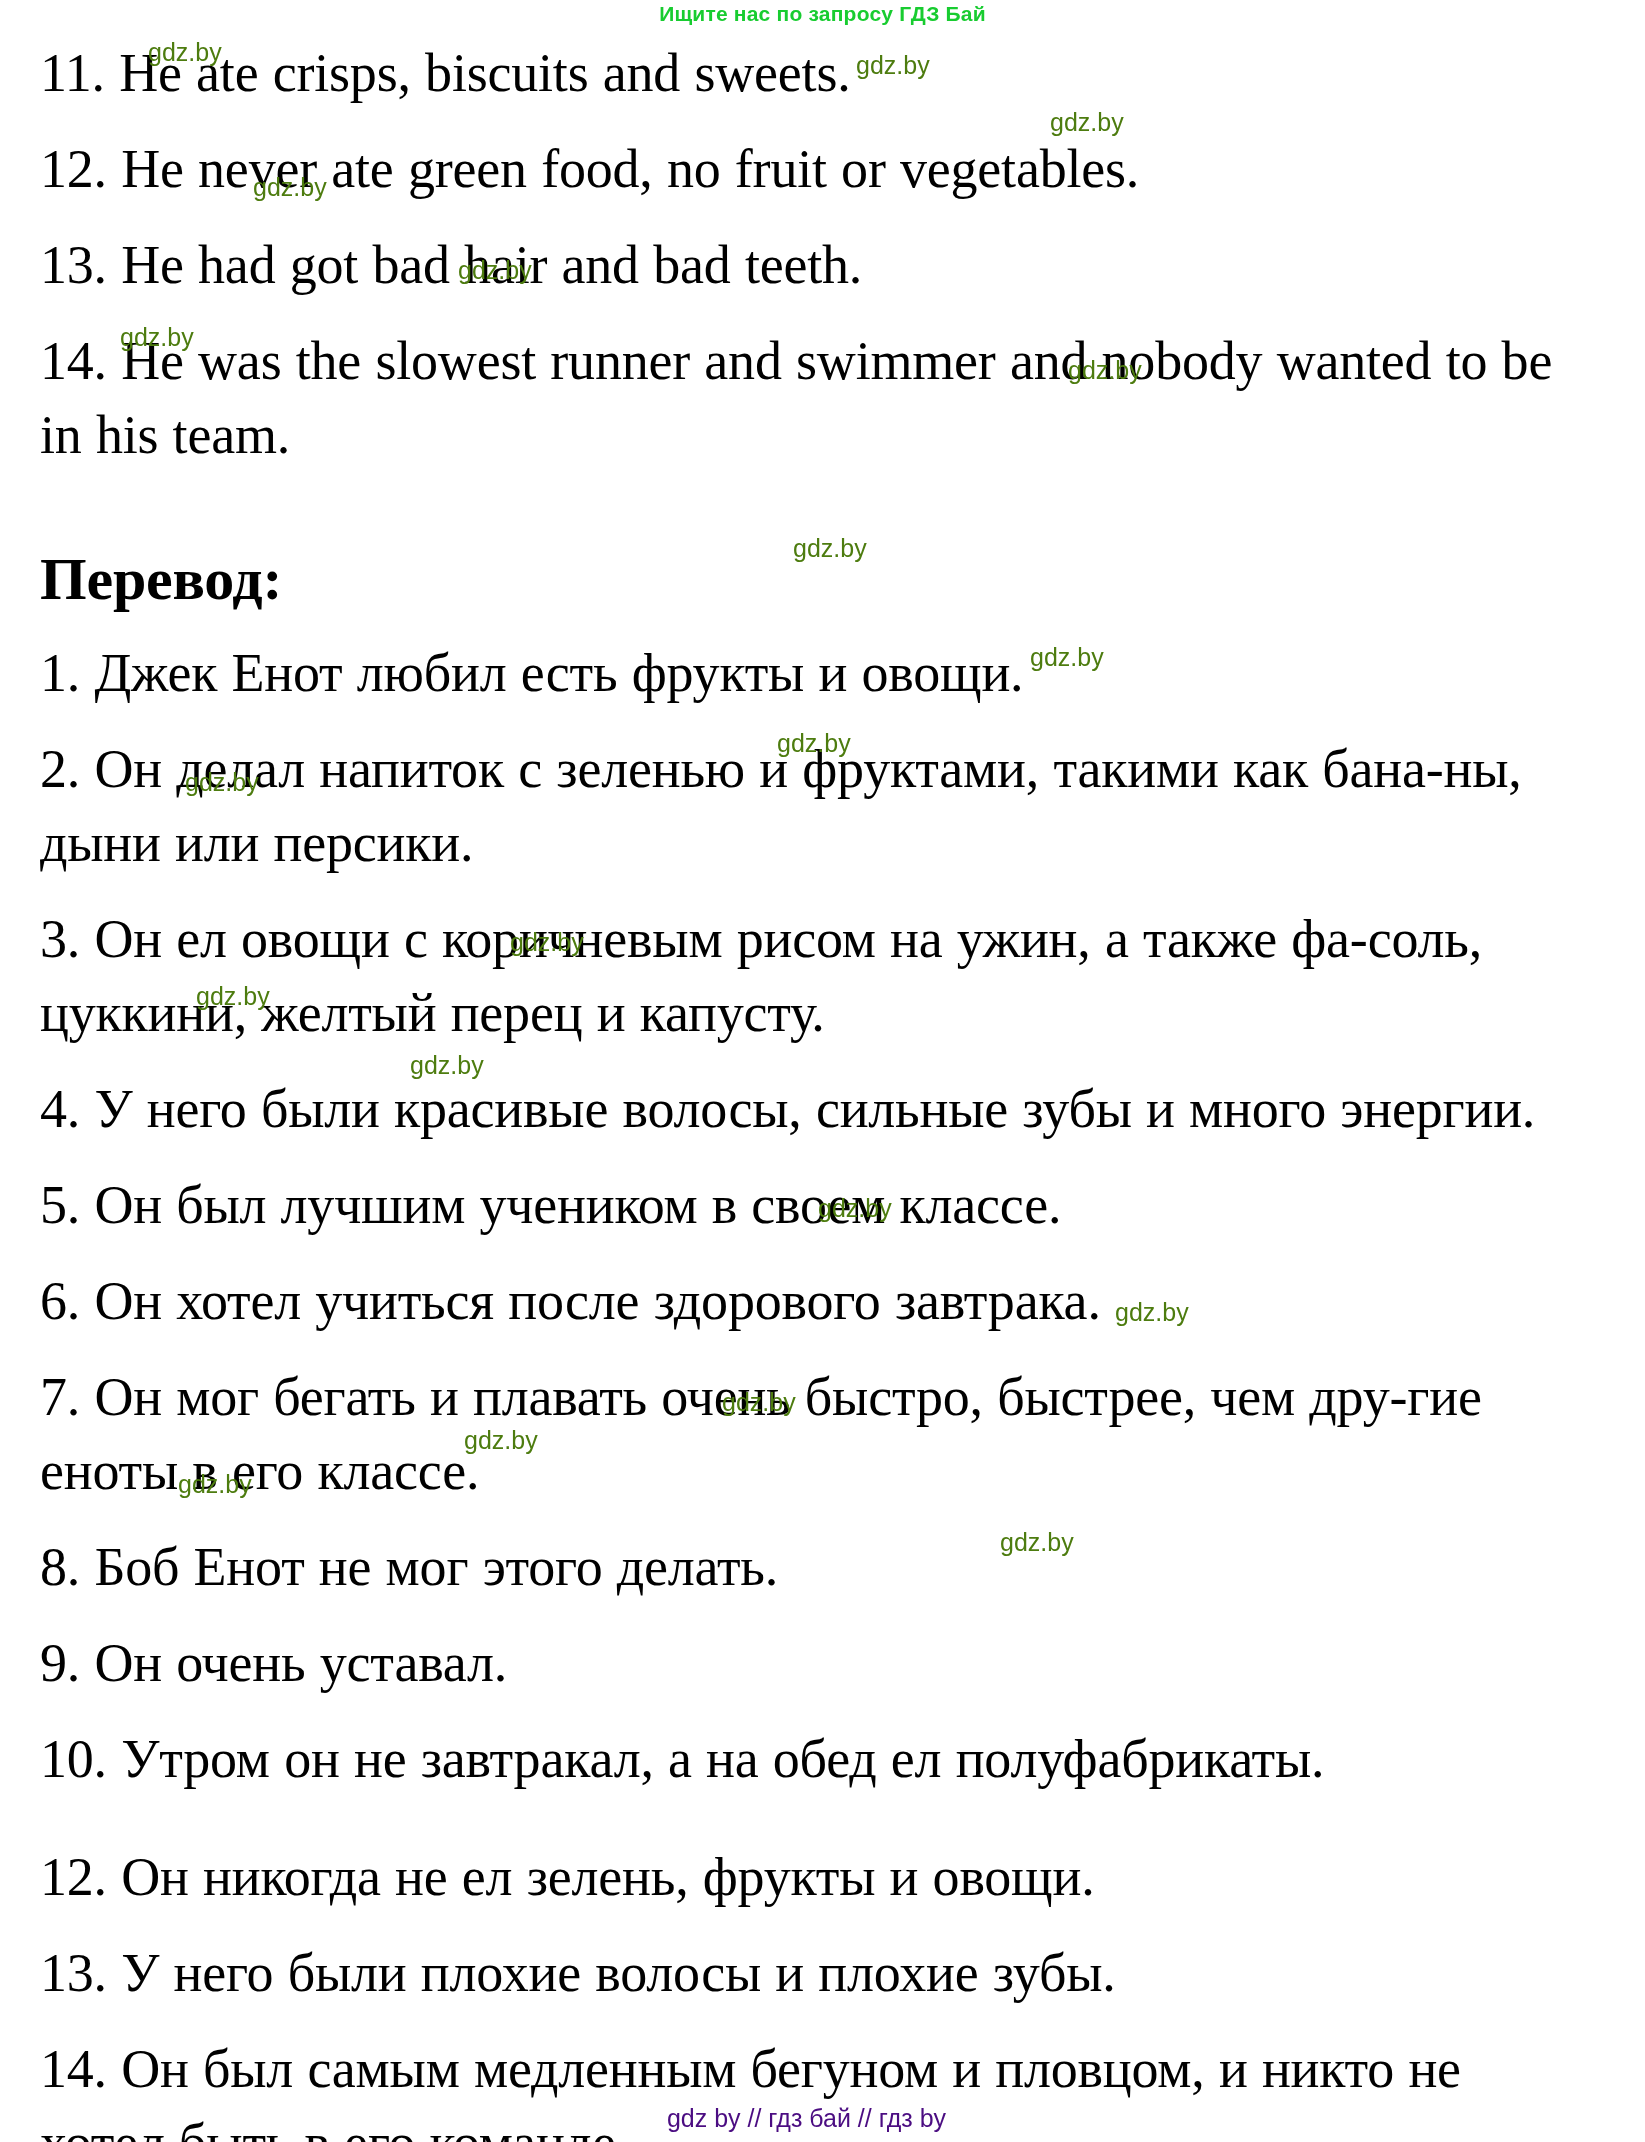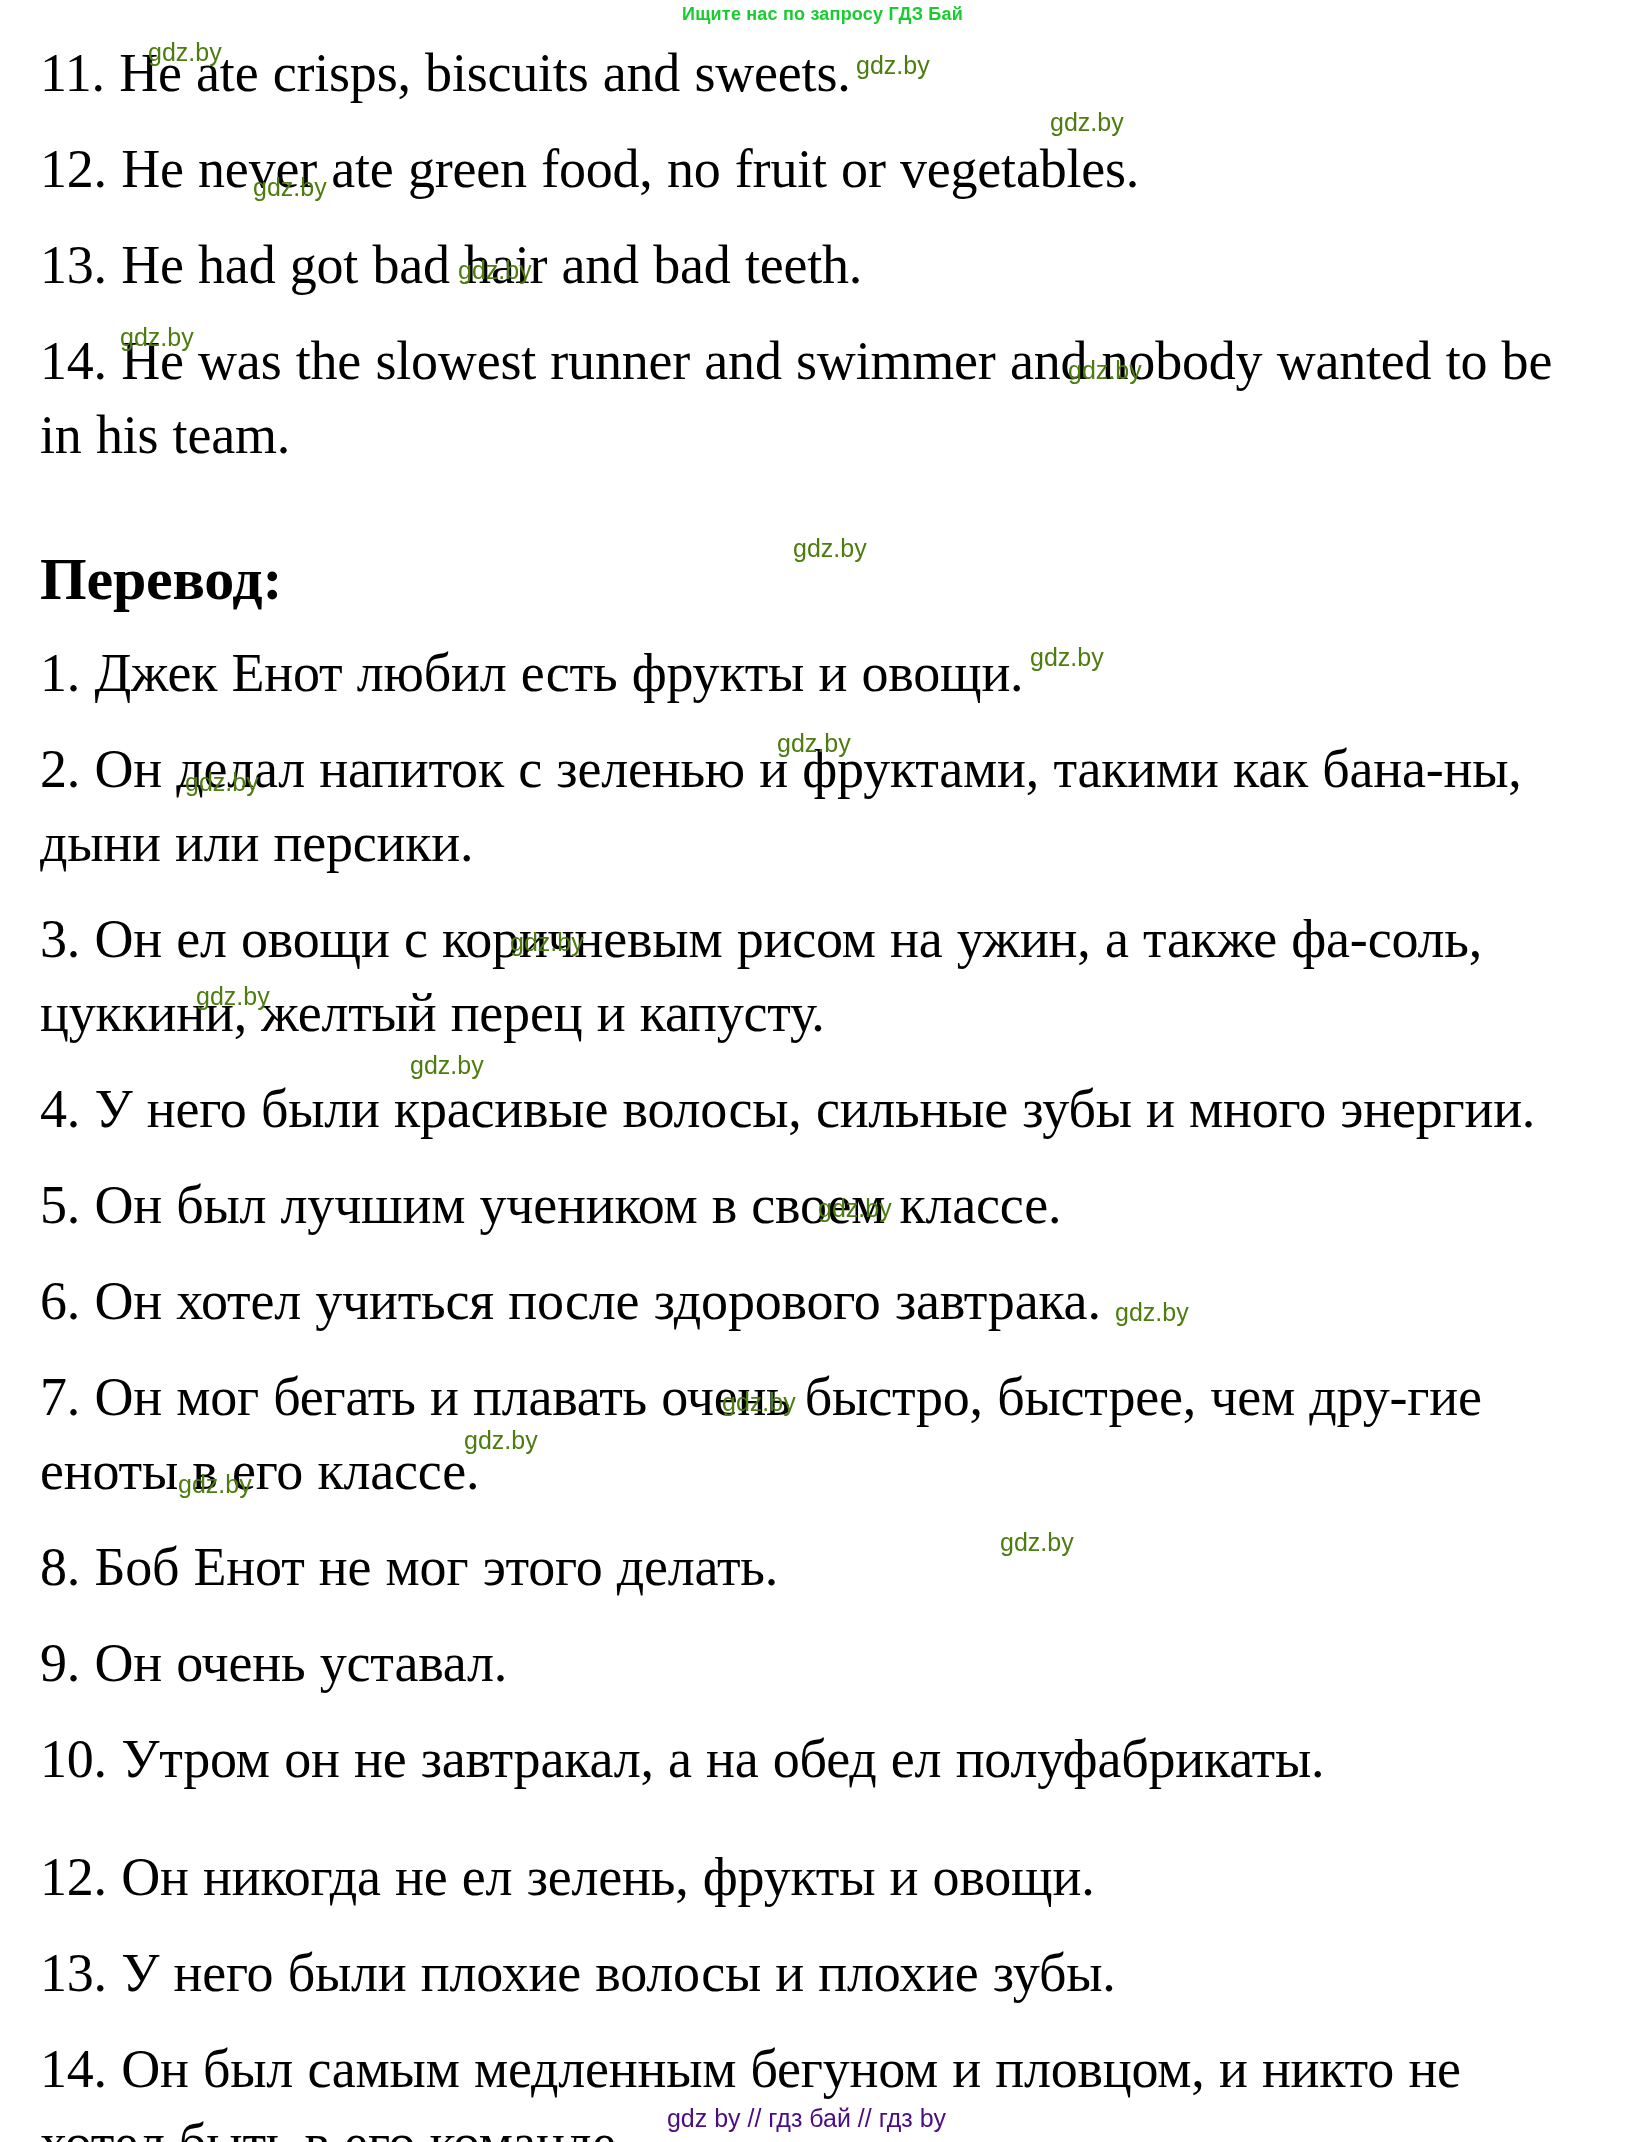--- a/index.html
+++ b/index.html
@@ -17,21 +17,21 @@
   }
 
   
   .promo-banner {
     position: absolute;
     top: 0;
     left: 0;
     width: 1645px;
     text-align: center;
     font-family: "Liberation Sans", "DejaVu Sans", sans-serif;
-    font-size: 18px;
+    font-size: 21px;
     font-weight: 700;
     color: #18cc30;
     line-height: 28px;
     letter-spacing: 0.2px;
     white-space: nowrap;
   }
 
   
   .doc-body {
     position: absolute;

